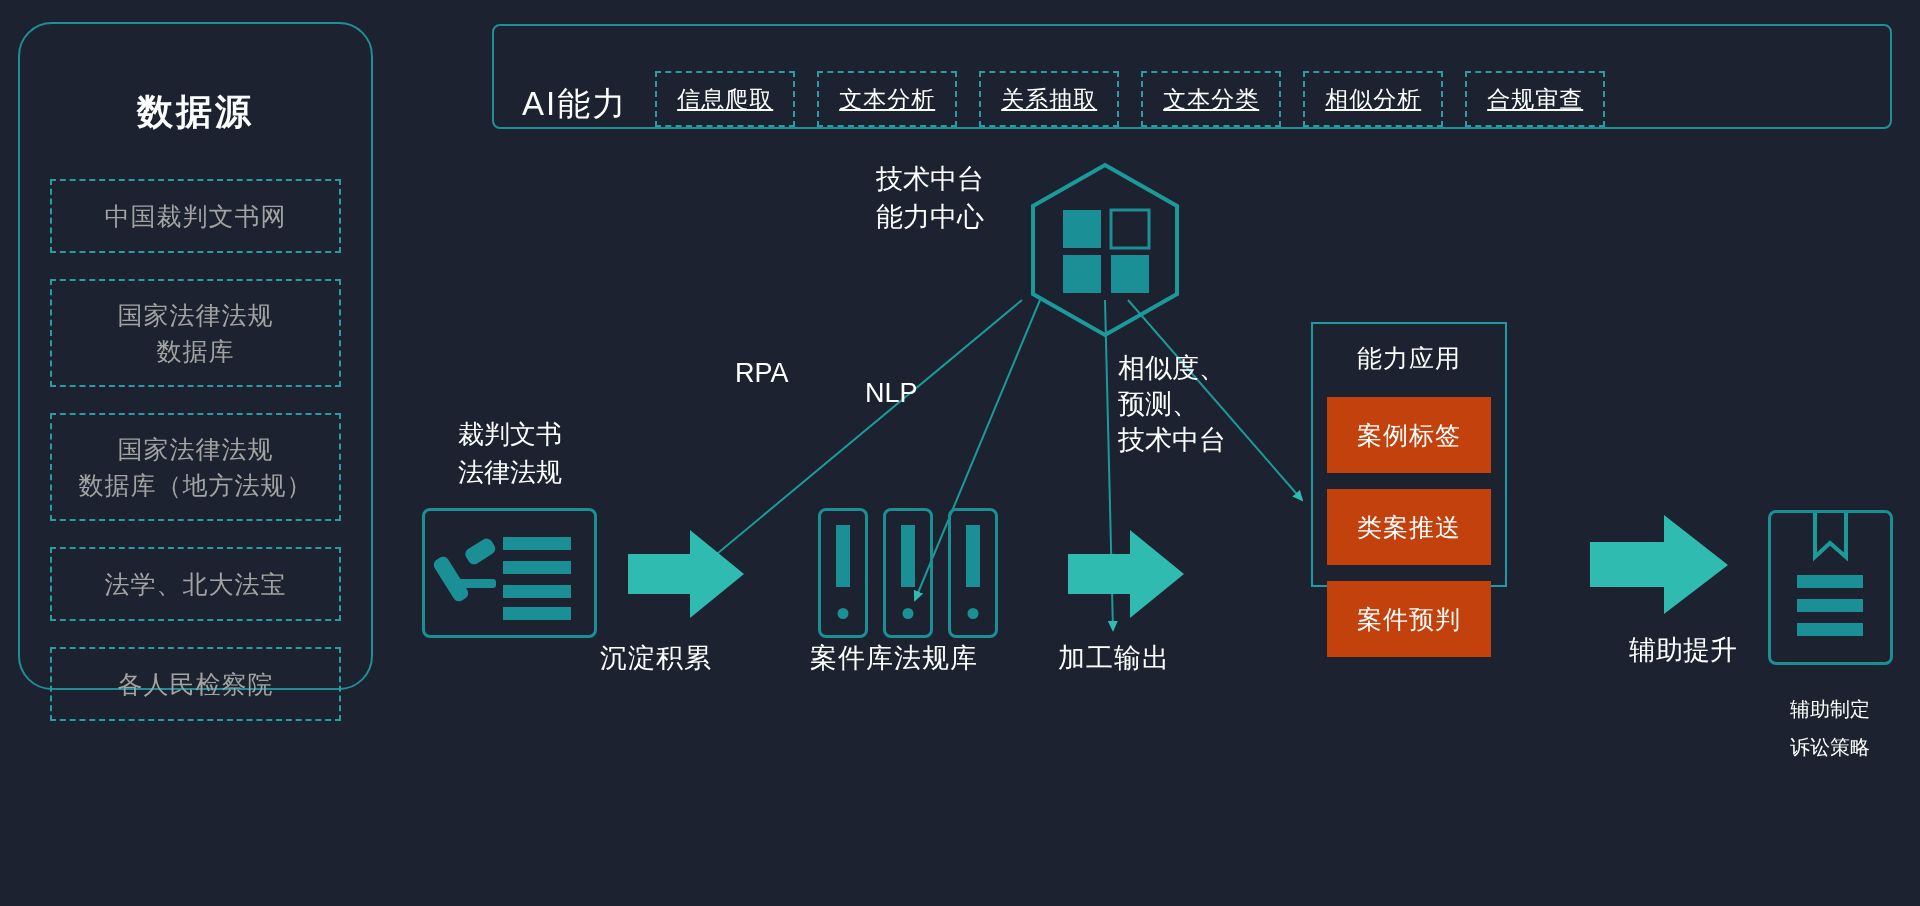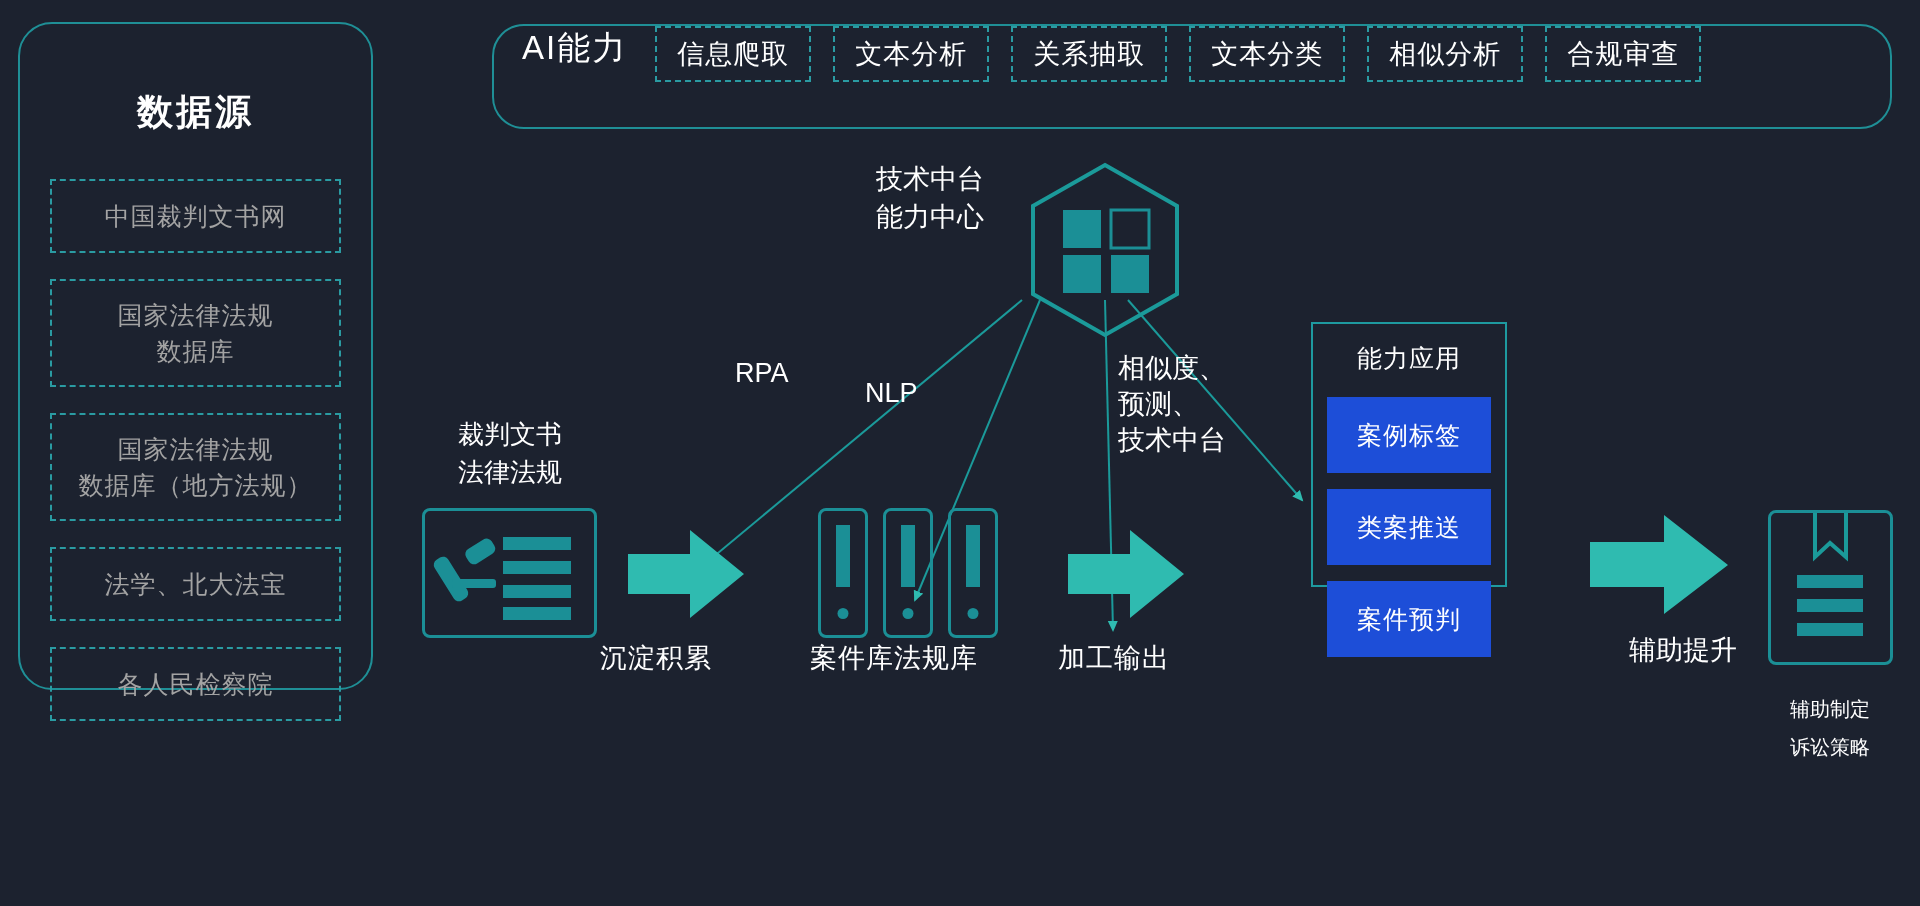--- a/index.html
+++ b/index.html
@@ -63,44 +63,45 @@
   .ds-item.two-line { min-height: 108px; }
 
   
   #ai-bar {
     position: absolute;
     left: 492px;
     top: 24px;
     width: 1400px;
     height: 105px;
     border: 2px solid #1f8f96;
-    border-radius: 32px;
-    box-sizing: border-box;
-    display: flex;
-    align-items: flex-start;
+    border-radius: 8px;
+    box-sizing: border-box;
+    display: flex;
+    align-items: flex-end;
     padding-left: 28px;
   }
   #ai-bar-title {
     font-size: 33px;
     letter-spacing: 2px;
     margin-right: 28px;
     white-space: nowrap;
   }
   .ai-chip {
     border: 2px dashed #2a9ba2;
     box-sizing: border-box;
     height: 56px;
     display: flex;
     align-items: center;
     justify-content: center;
     padding: 0 20px;
     margin-right: 22px;
-    font-size: 27px;
+    font-size: 23px;
     letter-spacing: 1px;
     white-space: nowrap;
+    text-decoration: underline;
   }
 
   
   #connectors {
     position: absolute;
     left: 0; top: 0;
     width: 1920px;
     height: 906px;
     pointer-events: none;
   }
@@ -204,21 +205,21 @@
     padding: 14px 14px 0 14px;
   }
   #ability-title {
     font-size: 25px;
     text-align: center;
     margin-top: 4px;
     margin-bottom: 22px;
     letter-spacing: 1px;
   }
   .ability-card {
-    background: #1d4ed8;
+    background: #c2410c;
     height: 76px;
     display: flex;
     align-items: center;
     justify-content: center;
     font-size: 25px;
     letter-spacing: 1px;
     margin-bottom: 16px;
   }
 
   

